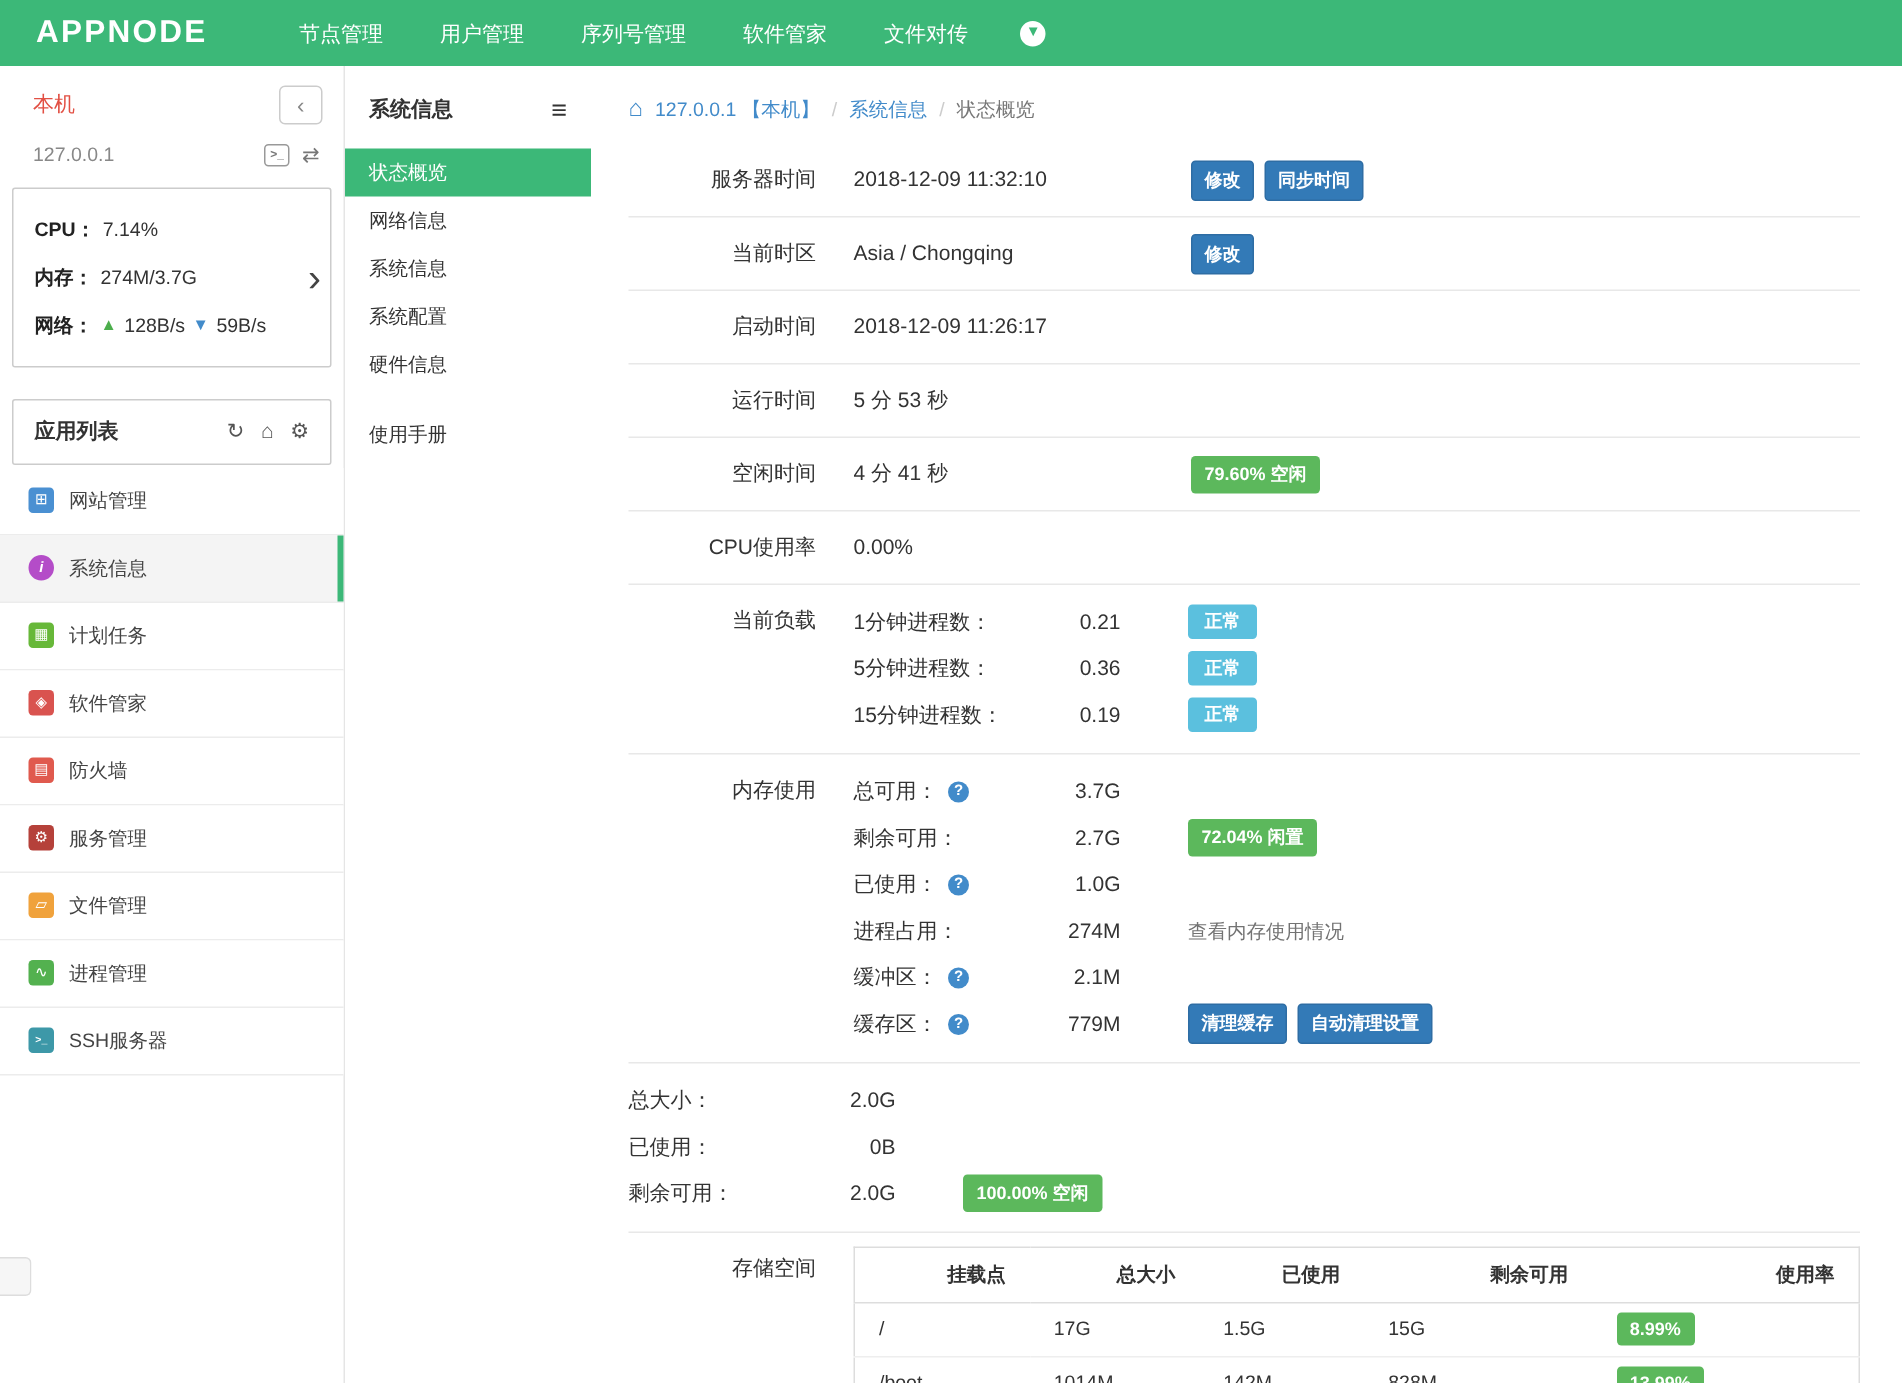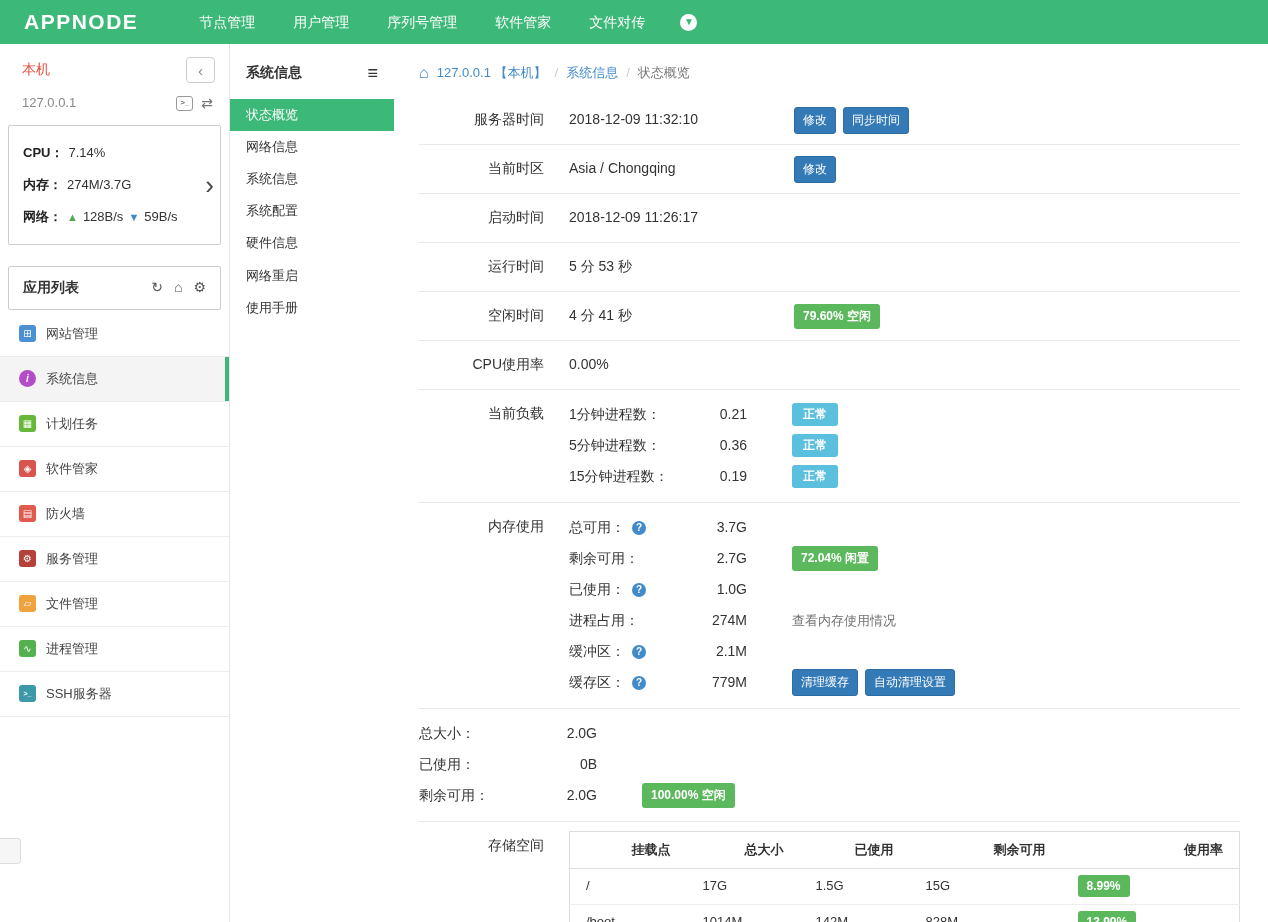--- a/index.html
+++ b/index.html
@@ -48,21 +48,21 @@
   .ic9{background:#3d98a8;font-size:7px;font-weight:bold}
 
   
   .submenu{width:164px;padding-top:13px;flex-shrink:0;background:#fff}
   .submenu-head{display:flex;justify-content:space-between;align-items:center;padding:6px 16px 16px;font-size:14px}
   .submenu-title{font-weight:bold}
   .hamburger{font-size:18px;color:#333;cursor:pointer;line-height:1}
   .submenu-list{list-style:none}
   .submenu-item{padding:7px 16px;font-size:13px;color:#333;cursor:pointer}
   .submenu-item.active{background:#3cb878;color:#fff}
-  .submenu-item.grouped{}
+  .submenu-item.grouped{margin-top:14px}
 
   
   .content{flex:1;padding:16px 28px 0 25px;min-width:0;background:#fff}
   .breadcrumb{display:flex;align-items:center;gap:8px;font-size:13px;padding:4px 0 14px}
   .home-icon{color:#428bca;font-size:16px;line-height:1}
   .crumb-link{color:#428bca;cursor:pointer;text-decoration:none}
   .crumb-cur{color:#777}
   .sep{color:#ccc}
 
   .info-row{display:flex;align-items:center;min-height:49px;border-bottom:1px solid #e8e8e8;padding:9px 0}
@@ -71,21 +71,21 @@
   .info-row.multi .row-label{padding-top:5px}
   .row-value{width:225px}
   .row-extra{display:flex;gap:7px;align-items:center}
   .sub-rows{display:flex;flex-direction:column}
   .sub-row{display:flex;align-items:center;height:31px}
   .sub-left{width:130px;display:flex;align-items:center;gap:7px;white-space:nowrap}
   .sub-value{width:48px;text-align:right}
   .sub-extra{margin-left:45px;display:flex;gap:7px;align-items:flex-end}
   .swap-label div{line-height:22px}
 
-  .btn-blue{background:#337ab7;color:#fff;border:1px solid #2e6da4;border-radius:3px;font-size:12px;font-weight:normal;padding:4px 8px;cursor:pointer;white-space:nowrap}
+  .btn-blue{background:#337ab7;color:#fff;border:1px solid #2e6da4;border-radius:3px;font-size:12px;font-weight:bold;padding:4px 8px;cursor:pointer;white-space:nowrap}
   .badge-green{background:#5cb85c;color:#fff;border-radius:3px;font-size:12px;font-weight:bold;padding:4px 9px;white-space:nowrap}
   .badge-cyan{background:#5bc0de;color:#fff;border-radius:3px;font-size:12px;font-weight:bold;padding:3px 11px;white-space:nowrap}
   .help-icon{width:14px;height:14px;border-radius:50%;background:#428bca;color:#fff;font-size:10px;font-weight:bold;display:inline-flex;align-items:center;justify-content:center;cursor:pointer;flex-shrink:0}
   .mem-link{color:#737373;font-size:13px;cursor:pointer;text-decoration:none}
 
   .storage-row{border-bottom:none;padding-top:13px}
   .storage-table{border:1px solid #ddd;border-collapse:collapse;width:676px;background:#fff}
   .storage-table th{text-align:right;padding:9px 16px;font-size:13px;font-weight:bold;border-bottom:1px solid #ddd;color:#333}
   .storage-table td{text-align:left;padding:8px 16px;font-size:13px;border-bottom:1px solid #eee;color:#333}
 
@@ -190,21 +190,20 @@
     <div class="submenu-head">
       <span class="submenu-title">系统信息</span>
       <span class="hamburger">≡</span>
     </div>
     <ul class="submenu-list">
       <li class="submenu-item active">状态概览</li>
       <li class="submenu-item">网络信息</li>
       <li class="submenu-item">系统信息</li>
       <li class="submenu-item">系统配置</li>
       <li class="submenu-item">硬件信息</li>
-      <li class="submenu-item">网络重启</li>
       <li class="submenu-item grouped">使用手册</li>
     </ul>
   </aside>
 
   <main class="content">
     <div class="breadcrumb">
       <span class="home-icon">⌂</span>
       <a class="crumb-link">127.0.0.1 【本机】</a>
       <span class="sep">/</span>
       <a class="crumb-link">系统信息</a>

